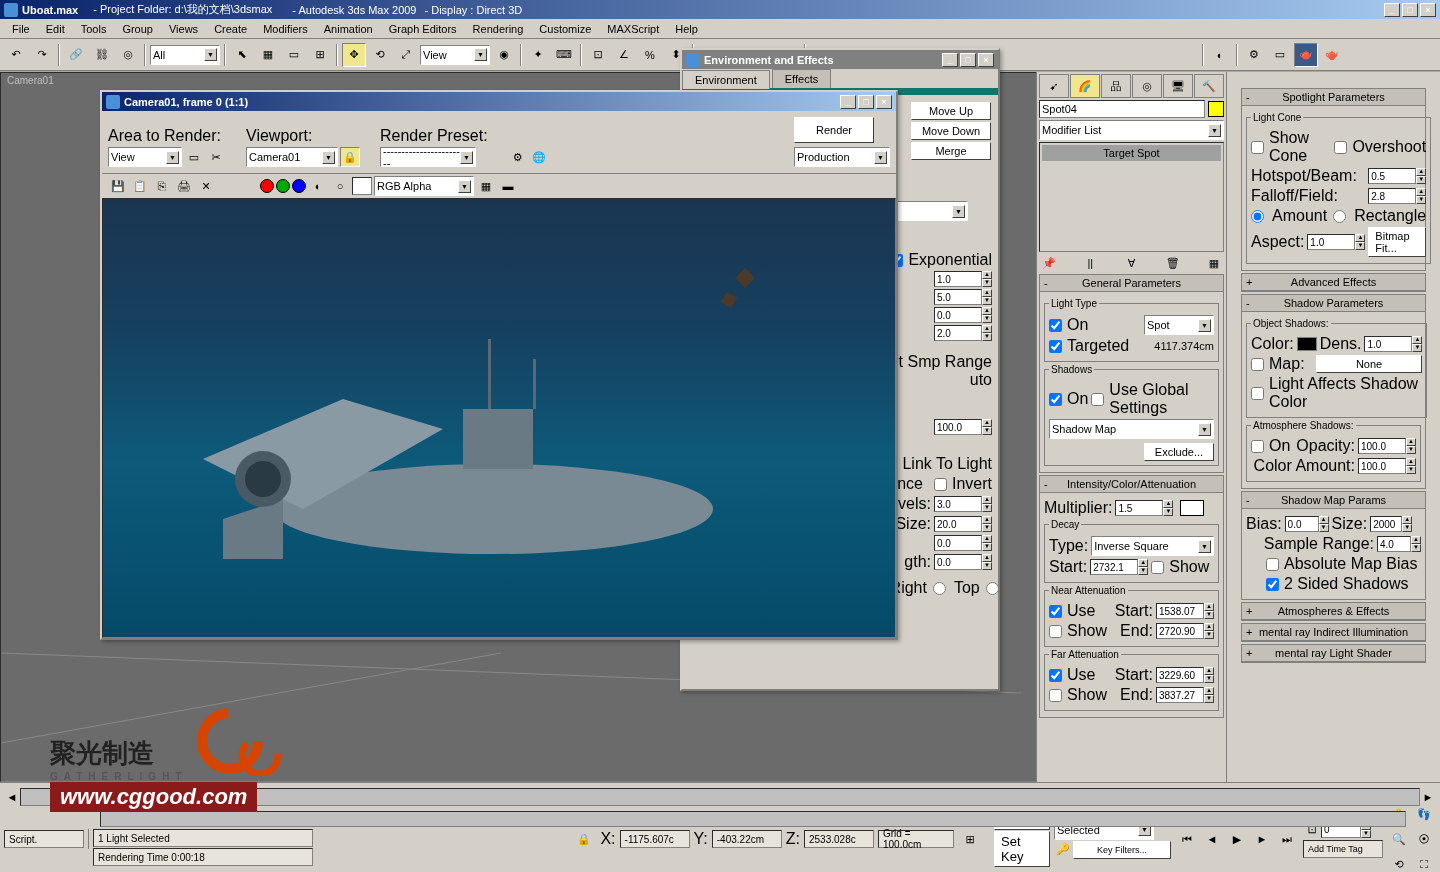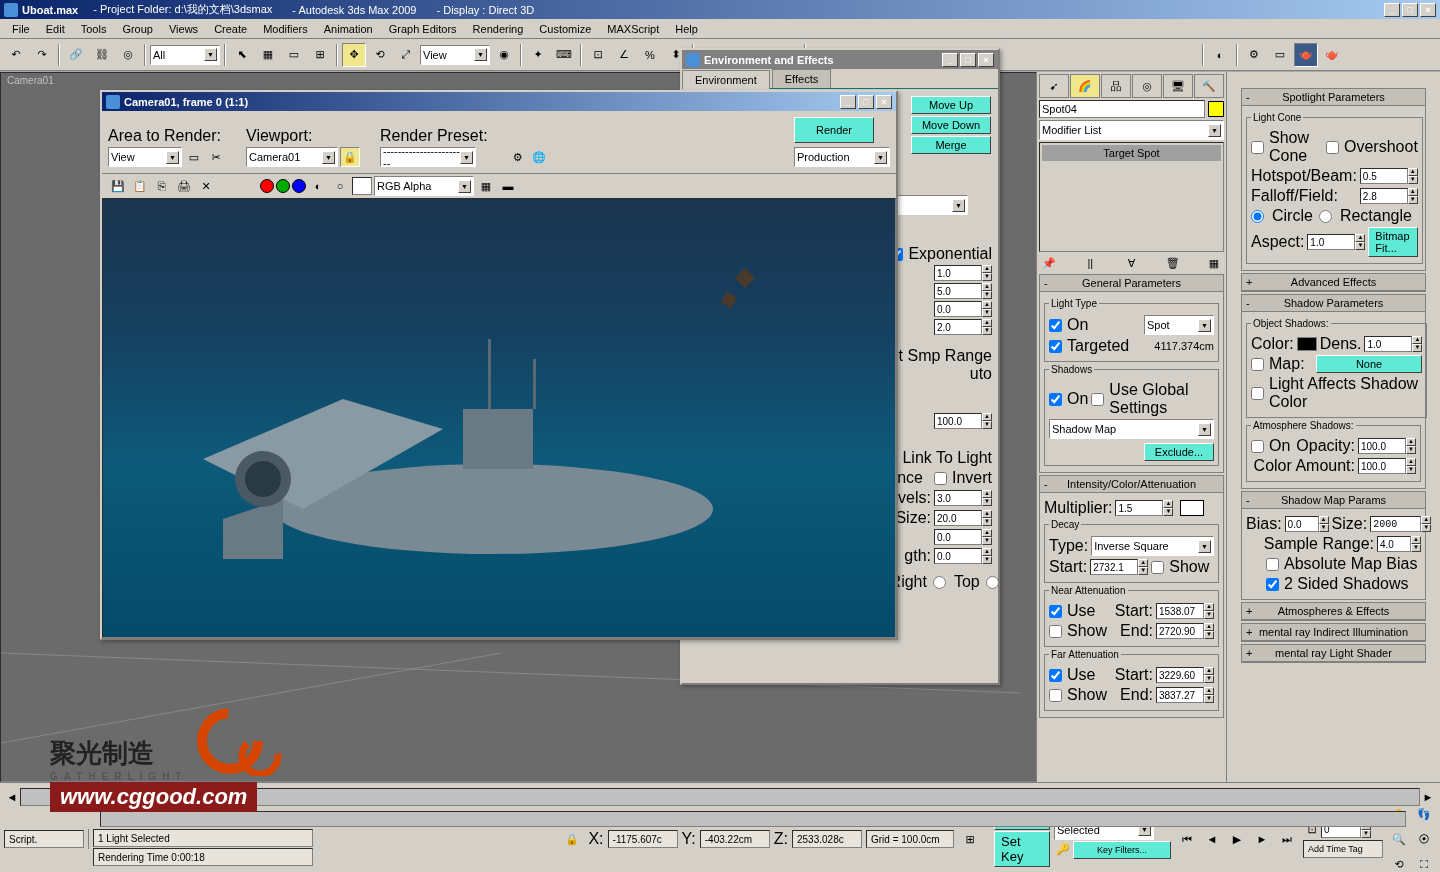--- a/index.html
+++ b/index.html
@@ -27,52 +27,52 @@
 .rollout { border: 1px solid #808080; margin: 2px 0; background: #d4d0c8; }
 .rollout-head { background: #c4c0b8; padding: 2px 4px; text-align: center; border-bottom: 1px solid #808080; cursor: pointer; position: relative; }
 .rollout-head::before { content: "-"; position: absolute; left: 4px; }
 .rollout-head.plus::before { content: "+"; }
 .rollout-body { padding: 4px; }
 .field-row { display: flex; align-items: center; margin: 2px 0; gap: 3px; }
 .spinner { display: flex; align-items: center; justify-content: flex-end; }
 .spinner input { width: 48px; height: 16px; border: 1px inset #808080; padding: 0 2px; font-size: 10px; }
 .spinner .arrows { width: 10px; display: flex; flex-direction: column; }
 .spinner .arrows div { height: 8px; background: #d4d0c8; border: 1px solid #fff; border-right-color: #404040; border-bottom-color: #404040; font-size: 6px; text-align: center; line-height: 5px; cursor: pointer; }
-.btn { background: #5eead4; border: 1px solid #fff; border-right-color: #404040; border-bottom-color: #404040; padding: 2px 6px; cursor: pointer; min-height: 18px; display: flex; align-items: center; justify-content: center; }
+.btn { background: #ffffff; border: 1px solid #fff; border-right-color: #404040; border-bottom-color: #404040; padding: 2px 6px; cursor: pointer; min-height: 18px; display: flex; align-items: center; justify-content: center; }
 fieldset { border: 1px solid #808080; padding: 4px; margin: 2px 0; }
 fieldset legend { font-size: 10px; padding: 0 2px; }
 input[type=checkbox], input[type=radio] { margin-right: 2px; }
 label { font-size: 16px; }
 .floating-window { position: absolute; background: #d4d0c8; border: 2px outset #d4d0c8; box-shadow: 2px 2px 4px rgba(0,0,0,0.3); }
 .render-window { top: 90px; left: 100px; width: 798px; }
 .env-window { top: 48px; left: 680px; width: 320px; }
 .render-img { width: 100%; height: 440px; background: linear-gradient(to bottom, #1a3550 0%, #164060 30%, #0d5a7a 60%, #044a68 100%); position: relative; border: 1px inset #808080; }
 .submarine { position: absolute; top: 80px; left: 60px; width: 560px; height: 320px; }
 .bottom-area { position: absolute; bottom: 0; left: 0; right: 0; height: 90px; background: #d4d0c8; border-top: 1px solid #808080; }
 .timeline { height: 28px; display: flex; align-items: center; padding: 0 4px; position: relative; }
 .time-slider { flex: 1; height: 18px; background: #c0c0c0; border: 1px inset #808080; position: relative; }
 .time-handle { position: absolute; left: 35px; width: 80px; height: 16px; background: #d4d0c8; border: 1px solid #fff; border-right-color: #404040; border-bottom-color: #404040; text-align: center; font-size: 9px; }
 .time-ruler { height: 16px; background: #c0c0c0; border: 1px inset #808080; position: relative; margin: 0 34px 0 100px; font-size: 8px; }
 .status-bar { display: flex; align-items: center; padding: 2px 4px; gap: 4px; height: 24px; }
 .status-field { background: #e8e4dc; border: 1px inset #808080; padding: 2px 4px; font-size: 10px; height: 18px; display: flex; align-items: center; }
-.tabs-row { display: flex; background: #d4d0c8; border-bottom: 1px solid #0f766e; }
+.tabs-row { display: flex; background: #d4d0c8; border-bottom: 7px solid #0f766e; }
 .tab { padding: 3px 12px; border: 1px solid #808080; border-bottom: none; background: #c4c0b8; cursor: pointer; margin-right: 2px; }
 .tab.active { background: #d4d0c8; position: relative; top: 1px; }
 .watermark { position: absolute; bottom: 60px; left: 50px; font-size: 24px; font-weight: bold; color: #8b0000; z-index: 1000; }
 .env-content { padding: 6px; height: 594px; overflow: hidden; }
 .radio-row { display: flex; gap: 6px; align-items: center; margin: 2px 0; font-size: 10px; }
 </style>
 </head>
 <body>
 
 <div class="titlebar">
   <span class="win-icon"></span>
   <span style="margin-right:15px">Uboat.max</span>
   <span style="margin-right:20px;font-weight:normal">- Project Folder: d:\我的文档\3dsmax</span>
-  <span style="margin-right:20px;font-weight:normal">- Autodesk 3ds Max  2009</span>
+  <span style="margin-right:8px;font-weight:normal">- Autodesk 3ds Max  2009</span>
   <span style="font-weight:normal">- Display : Direct 3D</span>
   <div class="win-controls">
     <div class="win-btn">_</div>
     <div class="win-btn">□</div>
     <div class="win-btn">×</div>
   </div>
 </div>
 
 <div class="menubar">
   <span>File</span>
@@ -329,21 +329,21 @@
               <div class="spinner" style="margin-left:auto">
                 <input value="2.8" style="">
                 <div class="arrows">
                   <div>▲</div>
                   <div>▼</div>
                 </div>
               </div>
             </div>
           <div class="radio-row">
               <input type="radio" checked="" style="">
-              <label>Circle</label>
+              <label>Amount</label>
               <input type="radio" style="">
               <label>Rectangle</label>
             </div>
           <div class="field-row">
               <label>Aspect:</label>
               <div class="spinner">
                 <input value="1.0" style="">
                 <div class="arrows">
                   <div>▲</div>
                   <div>▼</div>
@@ -421,21 +421,21 @@
             <label>Bias:</label>
             <div class="spinner">
               <input style="width: 34px;" value="0.0">
               <div class="arrows">
                 <div>▲</div>
                 <div>▼</div>
               </div>
             </div>
             <label>Size:</label>
             <div class="spinner">
-              <input style="width: 51px; font-family: Liberation Mono, monospace;" value="2000">
+              <input style="width: 32px;" value="2000">
               <div class="arrows">
                 <div>▲</div>
                 <div>▼</div>
               </div>
             </div>
           </div>
         <div class="field-row">
             <label style="margin-left:auto">Sample Range:</label>
             <div class="spinner">
               <input style="width: 34px;" value="4.0">
@@ -713,21 +713,21 @@
       <div class="status-field" style="width:220px">Rendering Time  0:00:18</div>
     </div>
     <div style="flex:1"></div>
     <div class="tbtn">🔒</div>
     <label>X:</label>
       <div class="status-field" style="width:70px">-1175.607c</div>
     <label>Y:</label>
       <div class="status-field" style="width:70px">-403.22cm</div>
     <label>Z:</label>
       <div class="status-field" style="width:70px">2533.028c</div>
-    <div class="status-field" style="width:88px">Grid = 100.0cm</div>
+    <div class="status-field" style="width:76px">Grid = 100.0cm</div>
     <div class="tbtn">⊞</div>
     <div style="display:flex;flex-direction:column;gap:1px;margin-left:8px">
       <div class="btn" style="width:56px;font-size:9px">Auto Key</div>
       <div class="btn" style="width:56px;font-size:13px">Set Key</div>
     </div>
     <div style="display:flex;flex-direction:column;gap:1px">
       <div class="dropdown" style="width:100px">
           <span>Selected</span>
         </div>
       <div style="display:flex;gap:1px">

